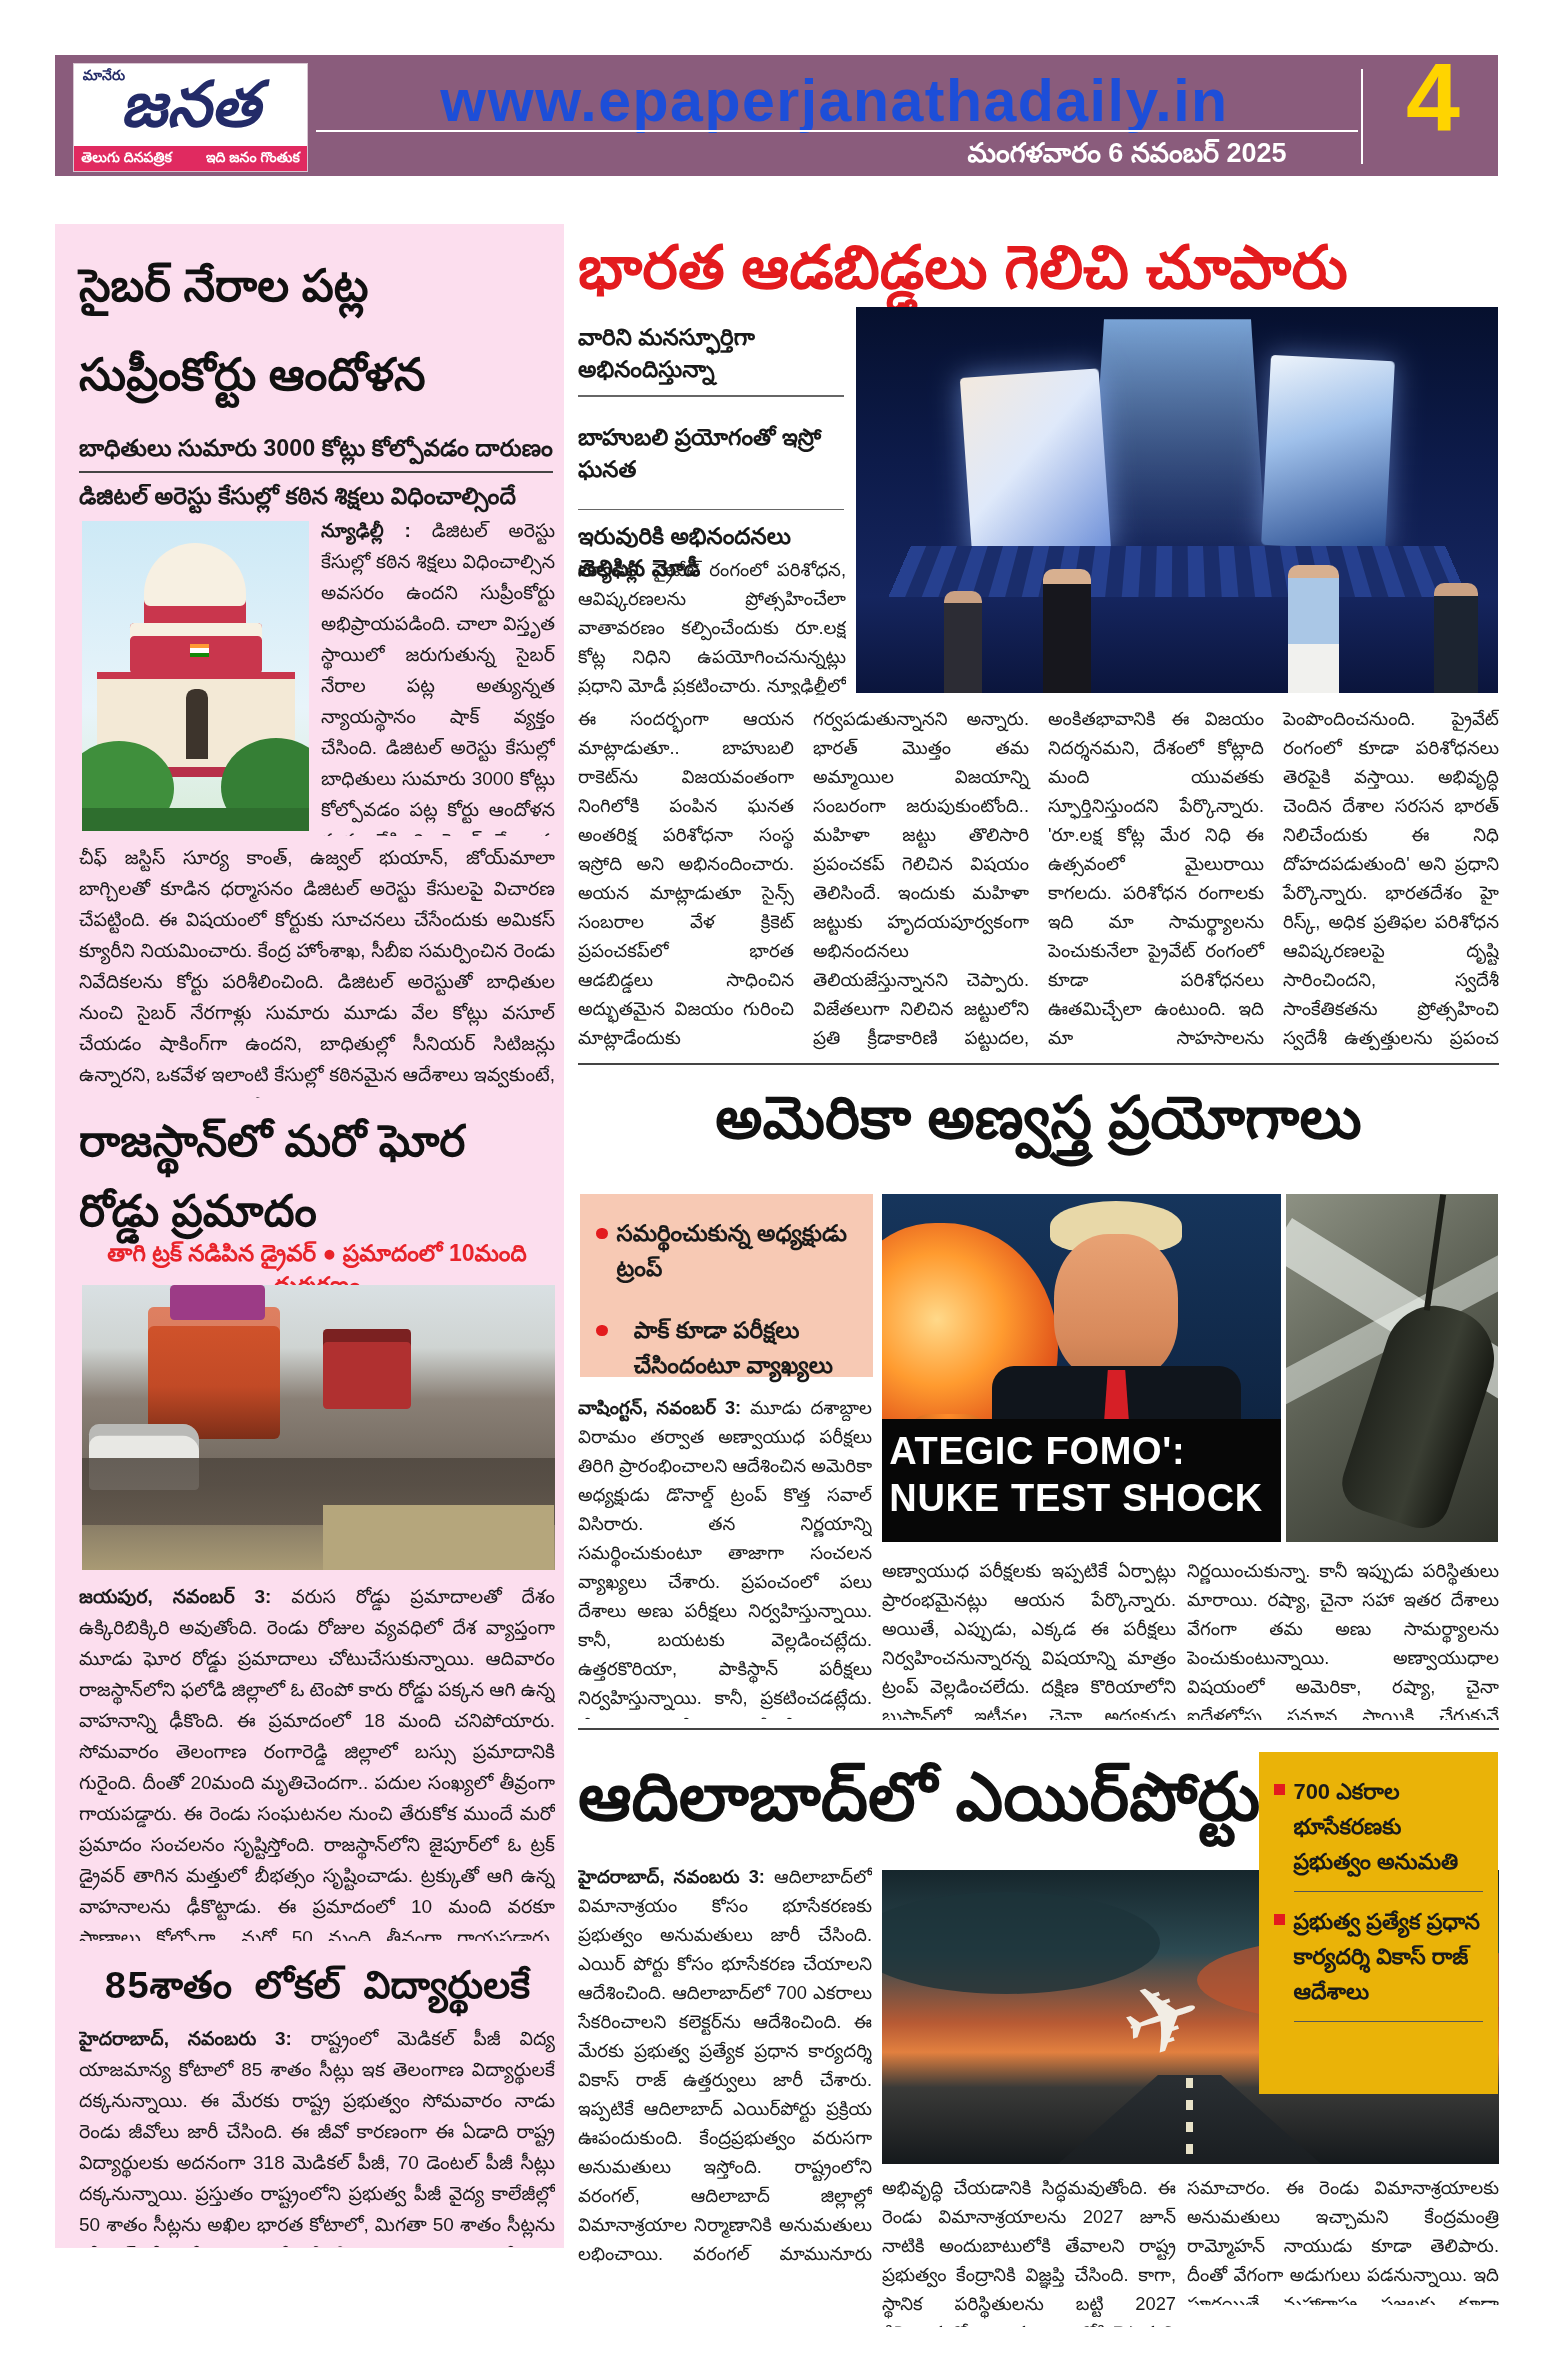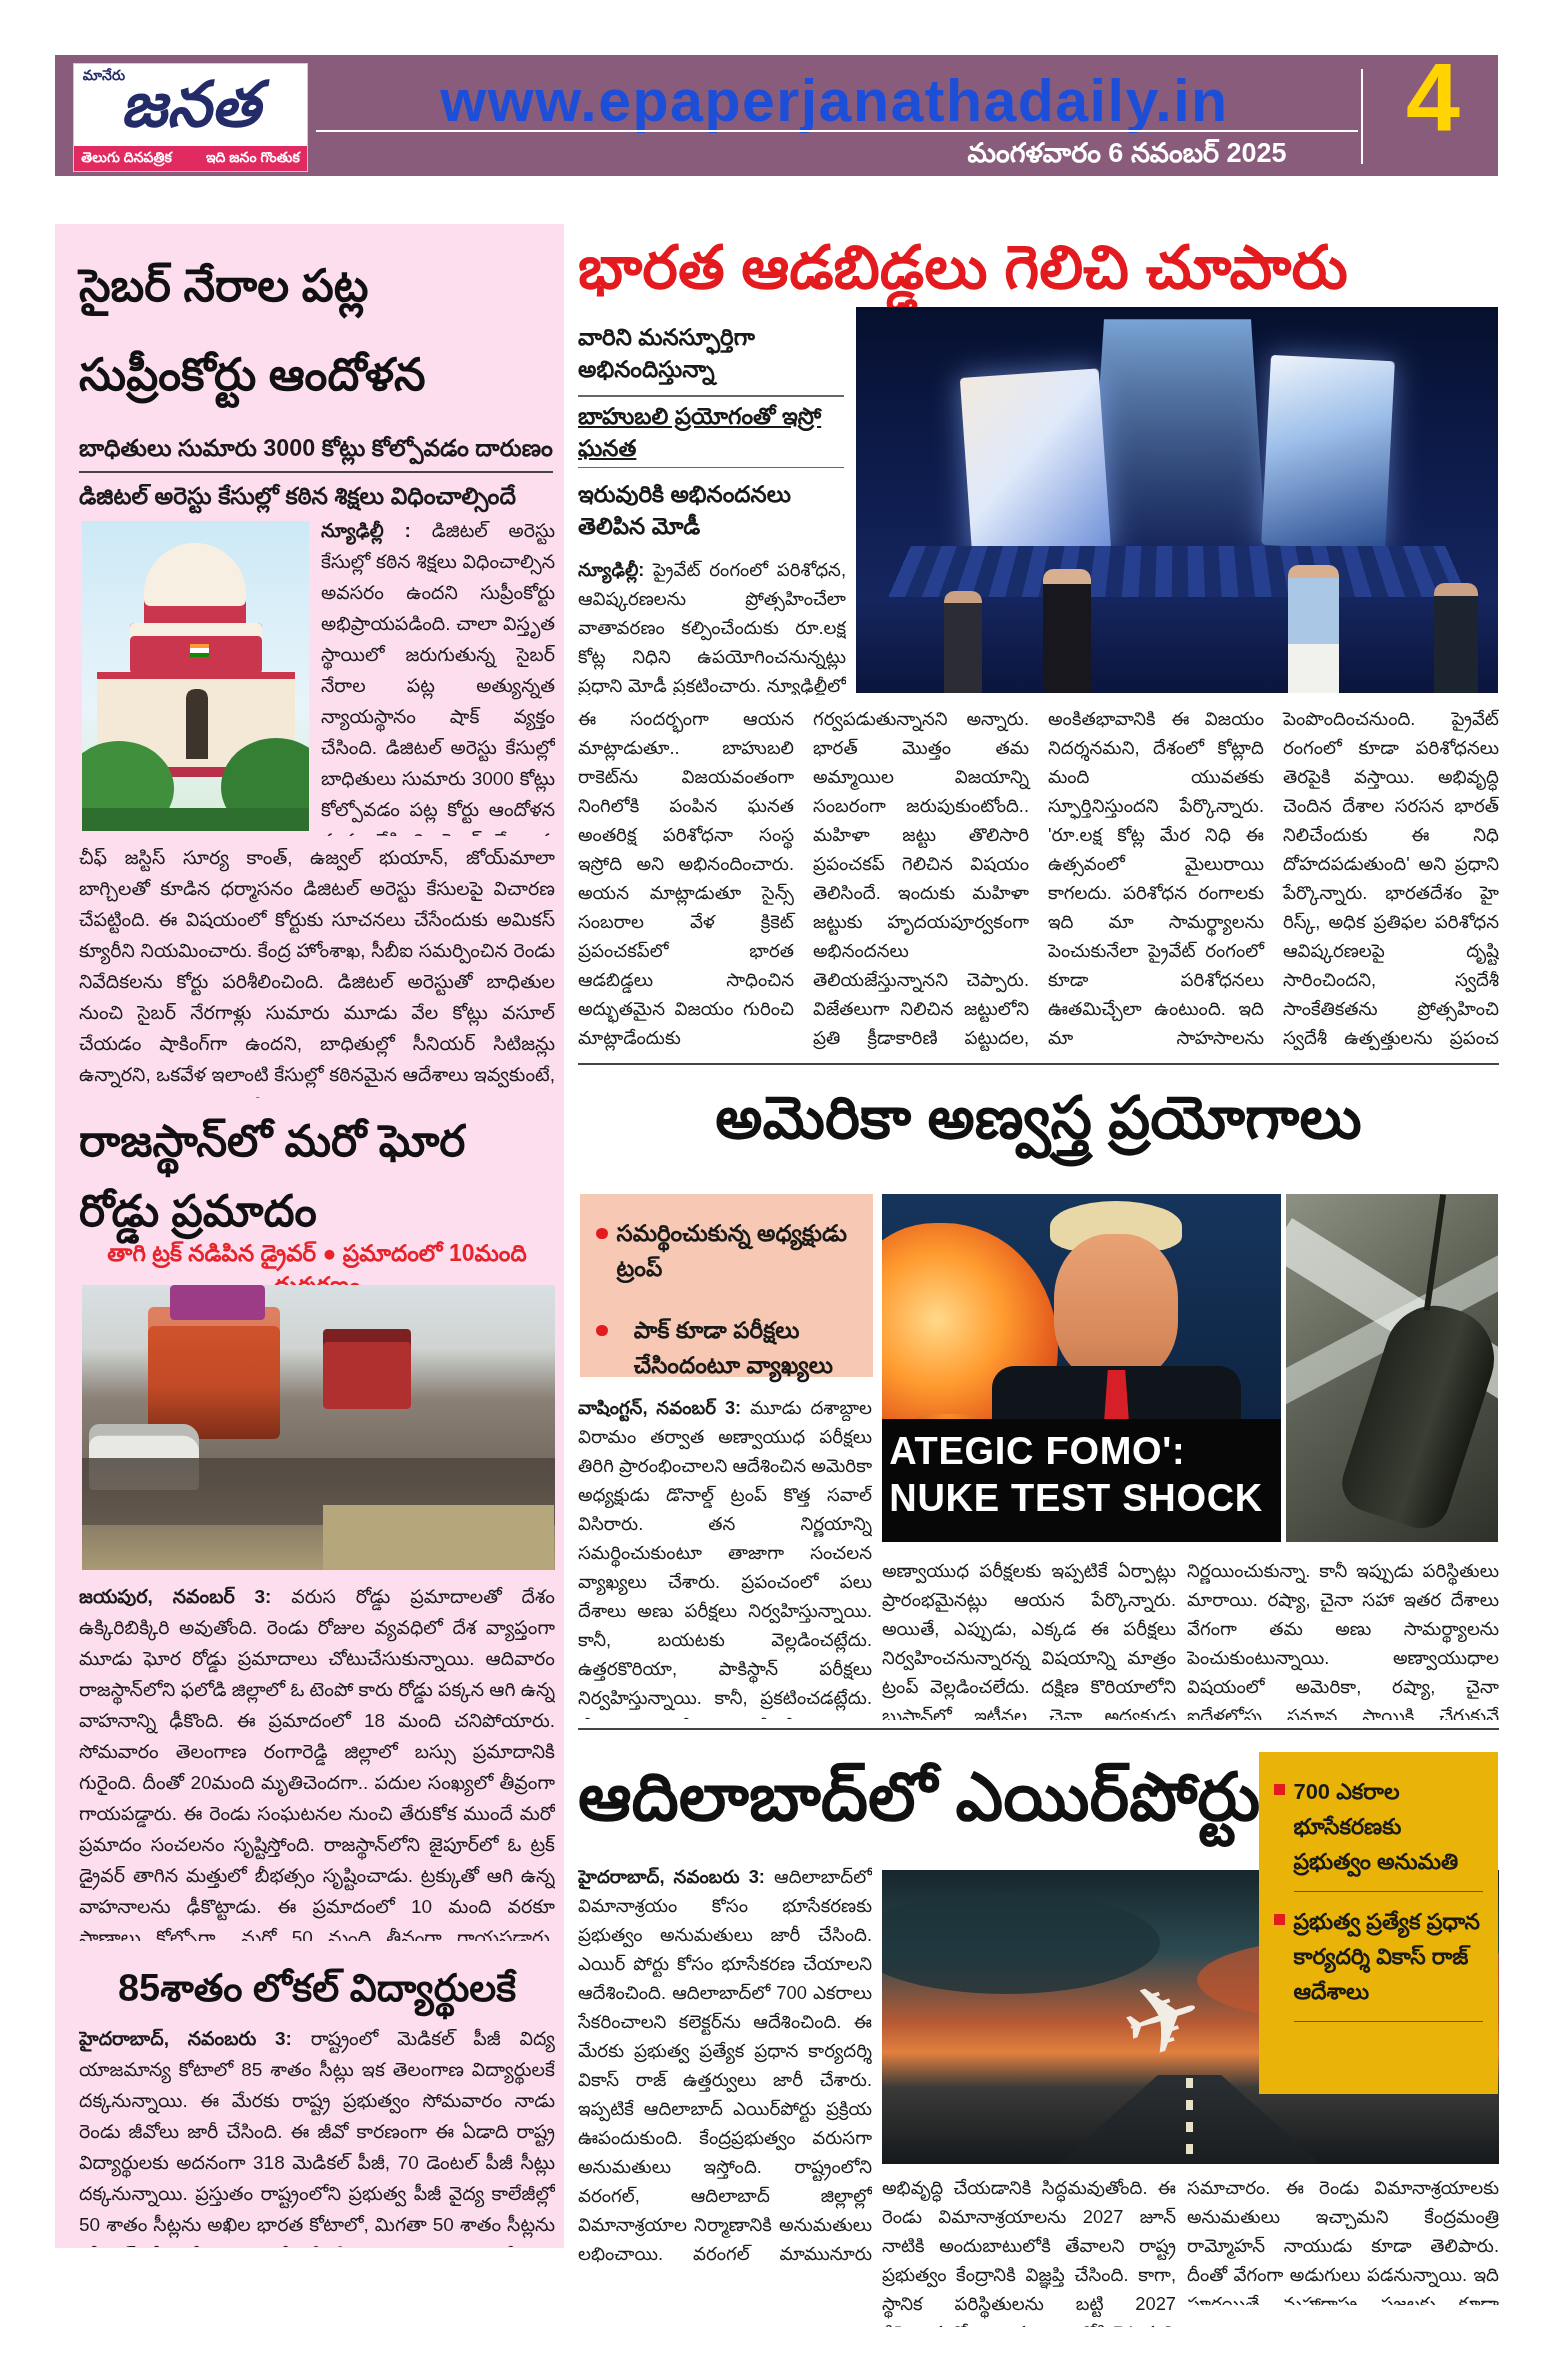--- a/index.html
+++ b/index.html
@@ -73,32 +73,32 @@
     <div class="abs" style="left:7.3px;top:139px;width:110px;height:66px;background:#e8e8e4;border-radius:10.2px 16px 4.4px 4.4px;box-shadow:inset 0 11.7px 0 rgba(0,0,0,.2);"></div>
     <div class="abs" style="left:0px;top:173px;width:473px;height:67px;background:linear-gradient(180deg,#4e463e,#5d5349);opacity:.85;"></div>
     <div class="abs" style="left:241px;top:220px;width:231px;height:66px;background:#b5a67c;"></div>
   </div>
 
   <div class="abs just bodytxt" style="left:79px;top:1581px;width:476px;height:360px;">
     <span class="dl">జయపుర, నవంబర్ 3:</span>
     <span>వరుస రోడ్డు ప్రమాదాలతో దేశం ఉక్కిరిబిక్కిరి అవుతోంది. రెండు రోజుల వ్యవధిలో దేశ వ్యాప్తంగా మూడు ఘోర రోడ్డు ప్రమాదాలు చోటుచేసుకున్నాయి. ఆదివారం రాజస్థాన్‌లోని ఫలోడి జిల్లాలో ఓ టెంపో కారు రోడ్డు పక్కన ఆగి ఉన్న వాహనాన్ని ఢీకొంది. ఈ ప్రమాదంలో 18 మంది చనిపోయారు. సోమవారం తెలంగాణ రంగారెడ్డి జిల్లాలో బస్సు ప్రమాదానికి గురైంది. దీంతో 20మంది మృతిచెందగా.. పదుల సంఖ్యలో తీవ్రంగా గాయపడ్డారు. ఈ రెండు సంఘటనల నుంచి తేరుకోక ముందే మరో ప్రమాదం సంచలనం సృష్టిస్తోంది. రాజస్థాన్‌లోని జైపూర్‌లో ఓ ట్రక్ డ్రైవర్ తాగిన మత్తులో బీభత్సం సృష్టించాడు. ట్రక్కుతో ఆగి ఉన్న వాహనాలను ఢీకొట్టాడు. ఈ ప్రమాదంలో 10 మంది వరకూ ప్రాణాలు కోల్పోగా.. మరో 50 మంది తీవ్రంగా గాయపడ్డారు. సోమవారం మధ్యాహ్నం ఈ సంఘటన చోటుచేసుకుంది. ఇక, ఈ ఘటనకు సంబంధించిన దృశ్యాలు ప్రమాదం జరిగిన లోహమండి రోడ్‌లోని ఓ షాపులో రికార్డు అయ్యాయి. ఆ సీసీటీవీ ఫుటేజీ వీడియోలో భీకర దృశ్యాలు ఉన్నాయి. ఆ ట్రక్ అడ్డం వచ్చిన వాహనాన్ని వాయు వేగంతో ఢీకొట్టుకుంటూ వెళ్లి పలువురి ప్రాణాలు తీసింది. ప్రమాదం గురించి సమాచారం అందుకున్న పోలీసులు హుటాహుటిన సంఘటనా స్థలానికి చేరుకున్నారు. సహాయక చర్యలు చేపట్టి క్షతగాత్రులను ఆసుపత్రికి తరలించారు. ట్రక్ డ్రైవర్‌ను పోలీసులు అరెస్టు చేశారు. అతన్ని విచారిస్తున్నారు.</span>
   </div>
 
-  <div class="abs headline" style="left:79px;top:1964px;width:476px;text-align:center;font-size:38px;line-height:48px;">85శాతం లోకల్ విద్యార్థులకే</div>
+  <div class="abs headline" style="left:79px;top:1964px;width:476px;text-align:center;font-size:38px;line-height:48px;font-family:Liberation Mono, monospace;">85శాతం లోకల్ విద్యార్థులకే</div>
   <div class="abs just bodytxt" style="left:79px;top:2023px;width:476px;height:224px;">
     <span class="dl">హైదరాబాద్, నవంబరు 3:</span>
     <span>రాష్ట్రంలో మెడికల్ పీజీ విద్య యాజమాన్య కోటాలో 85 శాతం సీట్లు ఇక తెలంగాణ విద్యార్థులకే దక్కనున్నాయి. ఈ మేరకు రాష్ట్ర ప్రభుత్వం సోమవారం నాడు రెండు జీవోలు జారీ చేసింది. ఈ జీవో కారణంగా ఈ ఏడాది రాష్ట్ర విద్యార్థులకు అదనంగా 318 మెడికల్ పీజీ, 70 డెంటల్ పీజీ సీట్లు దక్కనున్నాయి. ప్రస్తుతం రాష్ట్రంలోని ప్రభుత్వ పీజీ వైద్య కాలేజీల్లో 50 శాతం సీట్లను అఖిల భారత కోటాలో, మిగతా 50 శాతం సీట్లను కన్వీనర్ కోటాలో స్థానికులతో భర్తీ చేస్తున్నారు. తెలంగాణలో ఉన్న 19 ప్రైవేటు పీజీ మెడికల్ కాలేజీల్లో 1511 వరకు సీట్లు అందుబాటులో ఉన్నాయి. వీటిలో ఎంక్యూ1, ఎంక్యూ2 (ఎన్ఆర్ఐ), ఎంక్యూ3 (ఇన్‌స్టిట్యూషనల్) కోటా కింద భర్తీ చేస్తారు. వీటిలో ఎంక్యూ 1 కింద 25 శాతం సీట్లు ఉండగా.. ఏటిన్నింటిని ఆలిండియా కోటాకి కేటాయించేవారు. అయితే ఎంక్యూ1లోని 85 శాతం సీట్లను స్థానికులతోనే భర్తీ చేయాలని ప్రభుత్వం తాజాగా నిర్ణయించింది.</span>
   </div>
 
   <div class="abs b" style="left:578px;top:231px;width:921px;font-size:60px;line-height:73px;color:#e31b1e;">భారత ఆడబిడ్డలు గెలిచి చూపారు</div>
 
   <div class="abs" style="left:578px;top:321px;width:266px;">
     <div class="b" style="font-size:23px;line-height:32px;padding-bottom:10.2px;">వారిని మనస్ఫూర్తిగా అభినందిస్తున్నా</div>
     <div class="rule" style="height:1.5px;background:#666;"></div>
-    <div class="b" style="font-size:23px;line-height:32px;padding:3px 0;text-decoration:underline;">బాహుబలి ప్రయోగంతో ఇస్రో ఘనత</div>
+    <div class="b" style="font-size:23px;line-height:32px;padding:24px 0;">బాహుబలి ప్రయోగంతో ఇస్రో ఘనత</div>
     <div class="rule" style="height:1.5px;background:#666;"></div>
     <div class="b" style="font-size:23px;line-height:32px;padding-top:10.2px;">ఇరువురికి అభినందనలు తెలిపిన మోడీ</div>
   </div>
 
   <div class="abs photo" style="left:856px;top:307px;width:642px;height:386px;background:linear-gradient(180deg,#06102e 0%,#0d1b4a 40%,#15255e 75%,#0b153c 100%);">
     <div class="abs" style="left:241px;top:0;width:161px;height:241px;background:linear-gradient(180deg,rgba(150,200,255,.8),rgba(70,110,200,0));transform:perspective(220px) rotateX(10deg);"></div>
     <div class="abs" style="left:110px;top:66px;width:139px;height:183px;background:linear-gradient(135deg,#f3e9de 0%,#dfe9fa 45%,#6d8fd8 100%);border-radius:4.4px;transform:rotate(-4deg);box-shadow:0 0 29px rgba(140,180,255,.6);"></div>
     <div class="abs" style="left:410px;top:51px;width:124px;height:190px;background:linear-gradient(160deg,#eef4fb 0%,#9fc0ea 40%,#274b8f 100%);border-radius:4.4px;transform:rotate(3deg);box-shadow:0 0 29px rgba(140,180,255,.5);"></div>
     <div class="abs" style="left:44px;top:234px;width:556px;height:59px;background:repeating-linear-gradient(90deg,#26408f 0 16px,#1a2d6b 16px 32px);transform:perspective(366px) rotateX(30deg);"></div>
     <div class="figure" style="left:88px;width:38px;height:102px;background:linear-gradient(180deg,#caa183 0 12%,#2c2c34 12% 100%);"></div>

